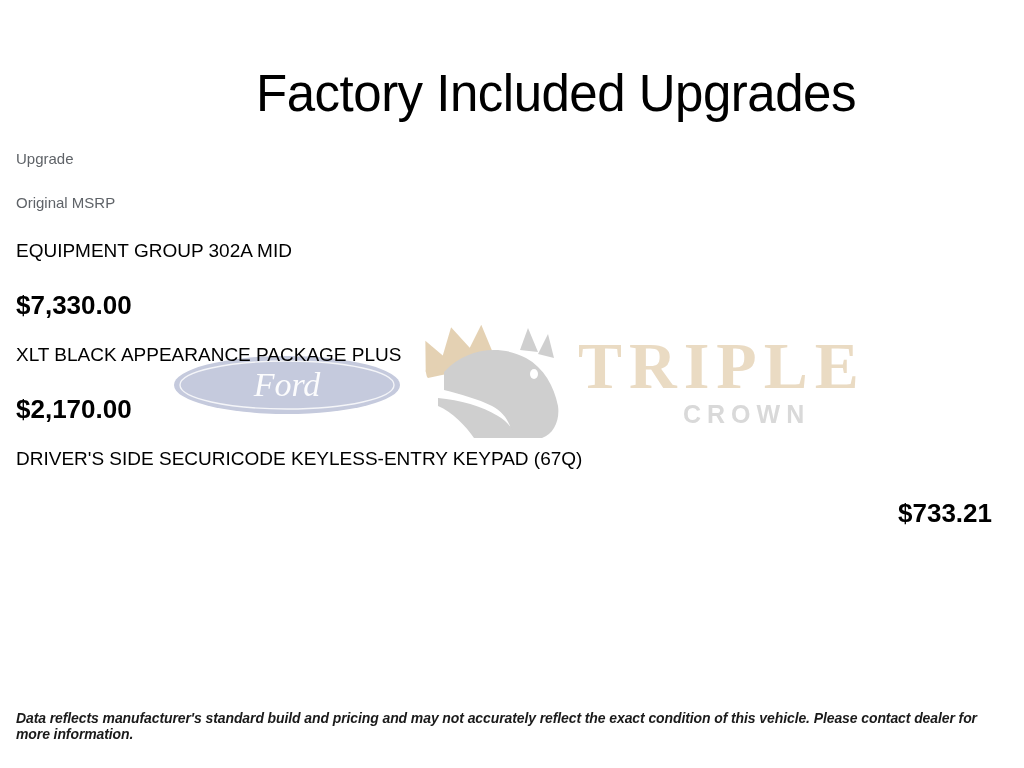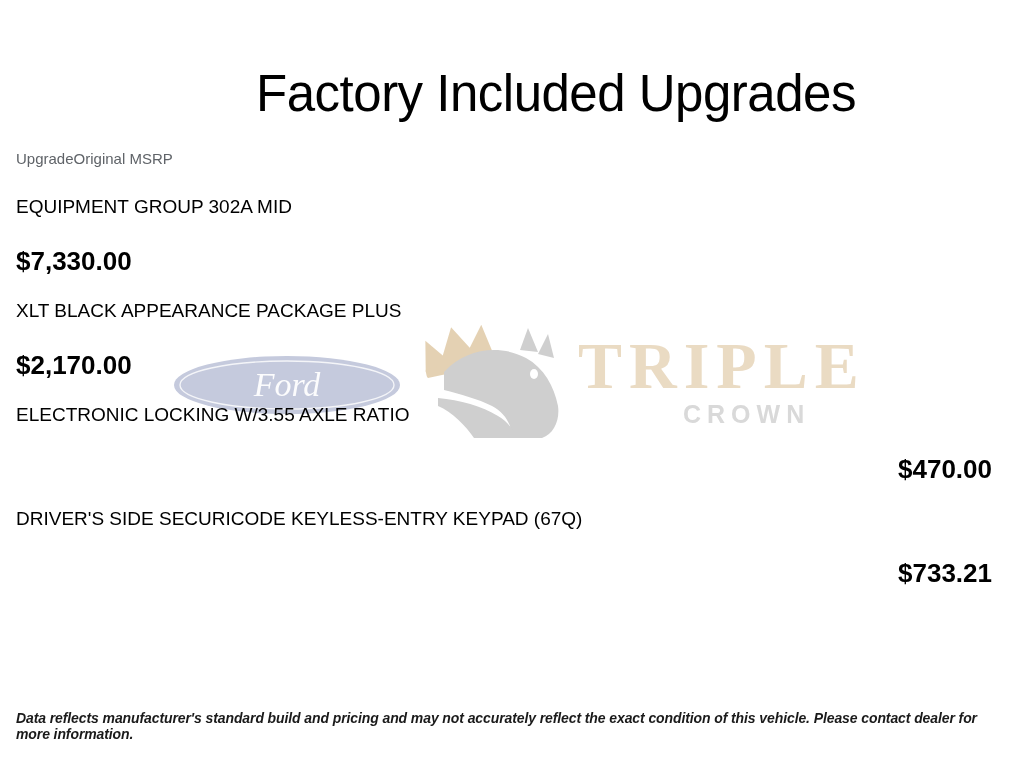--- a/index.html
+++ b/index.html
@@ -92,28 +92,29 @@
   .table {
     position: absolute;
     left: 16px;
     top: 150px;
     width: 976px;
     z-index: 2;
   }
 
   .col-head {
     display: flex;
-    justify-content: flex-start;
+    justify-content: space-between;
     align-items: baseline;
     font-size: 15px;
     color: #5f6368;
     font-weight: 400;
     padding-bottom: 6px;
-  }
-  .col-head .right { text-align: right; }
+    flex-direction: column;
+  }
+  .col-head .right { text-align: right; margin-top: 27px; }
 
   .row {
     display: flex;
     justify-content: space-between;
     align-items: flex-end;
     min-height: 104px;
     padding-top: 21px;
     box-sizing: border-box;
     flex-direction: column;
   }
@@ -197,24 +198,20 @@
     <div class="row top-aligned">
       <div class="label">EQUIPMENT GROUP 302A MID</div>
       <div class="price">$7,330.00</div>
     </div>
 
     <div class="row top-aligned">
       <div class="label">XLT BLACK APPEARANCE PACKAGE PLUS</div>
       <div class="price">$2,170.00</div>
     </div>
 
-    <div class="row">
-      <div class="label">ELECTRONIC LOCKING W/3.55 AXLE RATIO</div>
-      <div class="price">$470.00</div>
-    </div>
 
     <div class="row">
       <div class="label">DRIVER'S SIDE SECURICODE KEYLESS-ENTRY KEYPAD (67Q)</div>
       <div class="price">$733.21</div>
     </div>
 
   </div>
 
   <div class="footer">Data reflects manufacturer's standard build and pricing and may not accurately reflect the exact condition of this vehicle. Please contact dealer for more information.</div>
 

